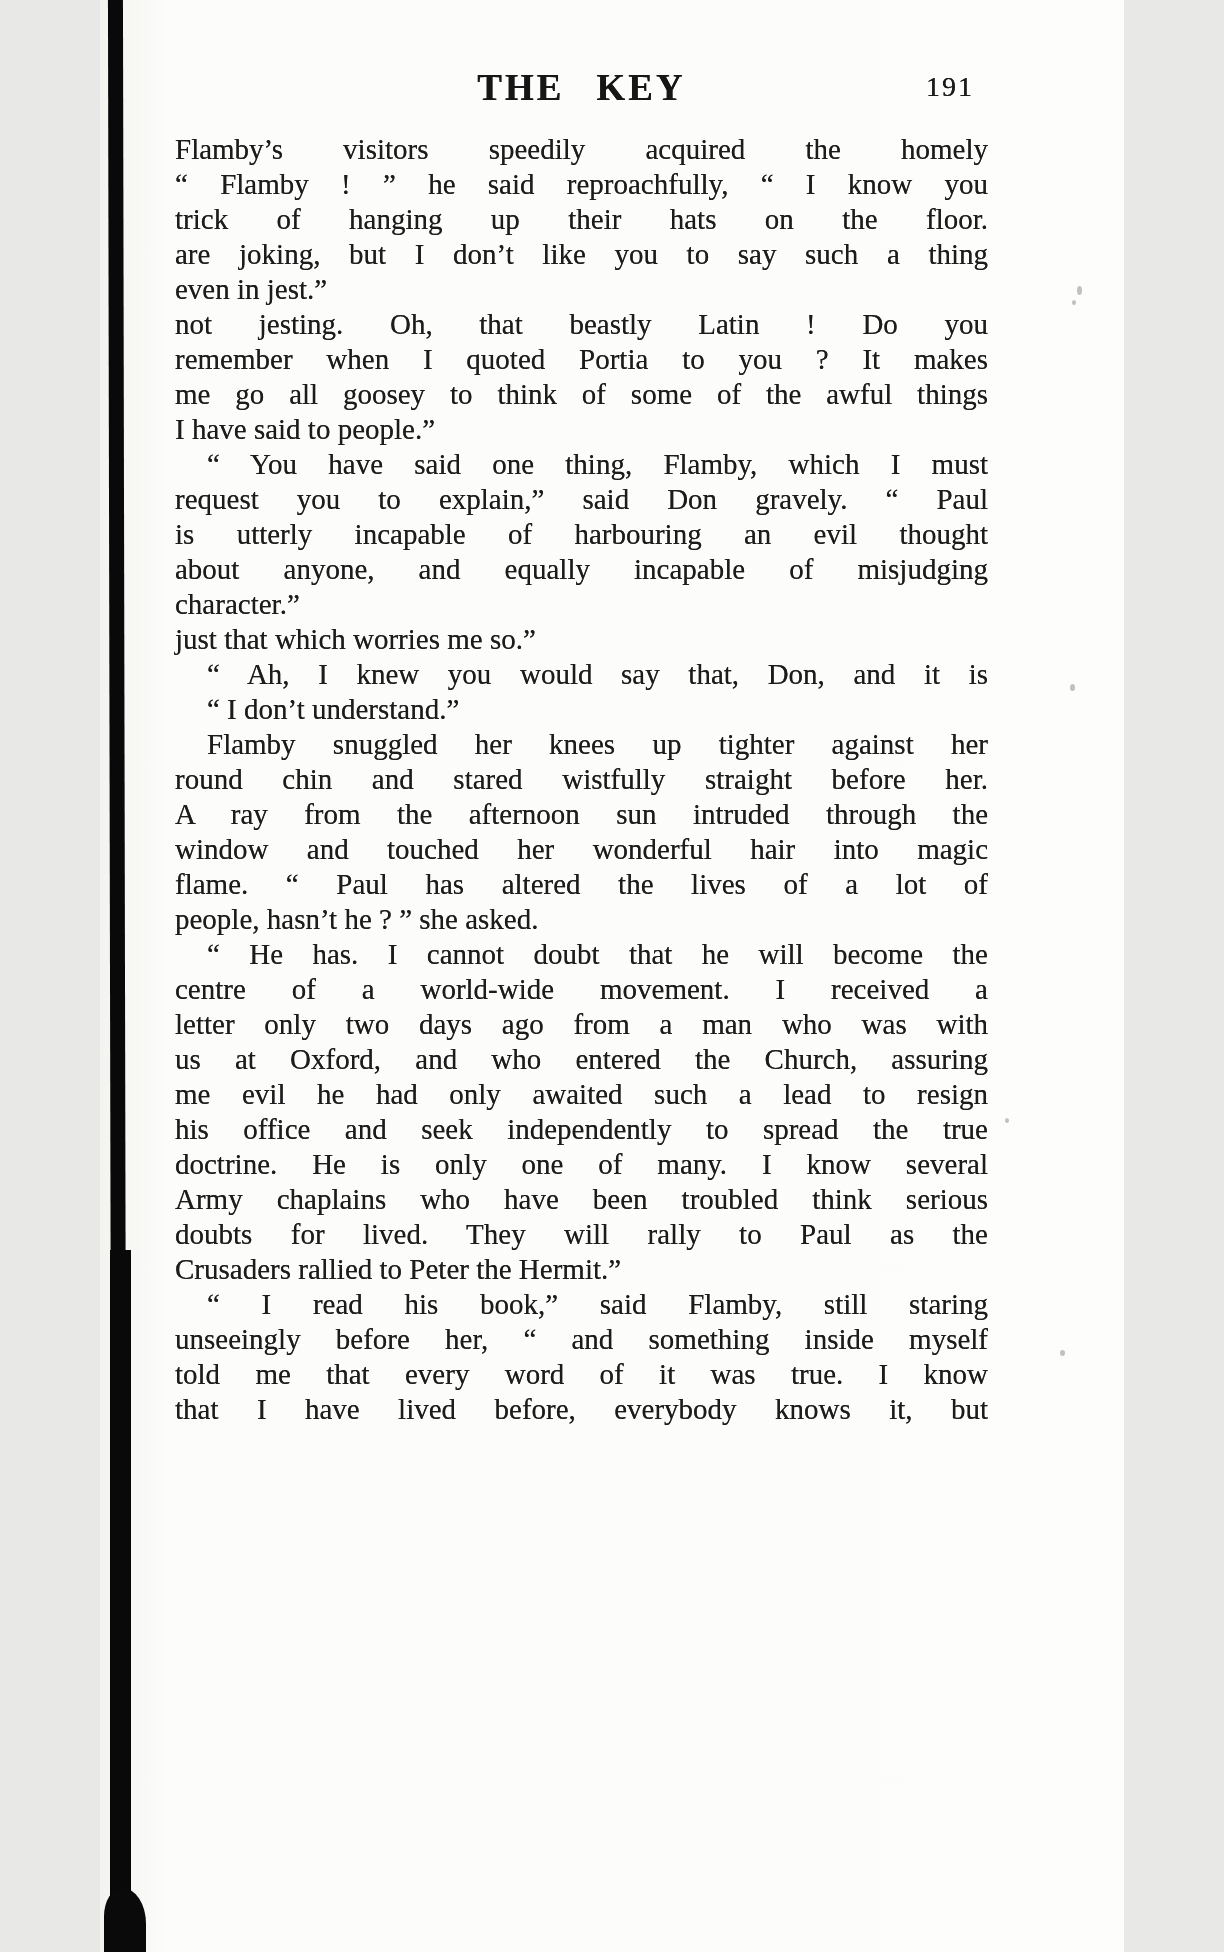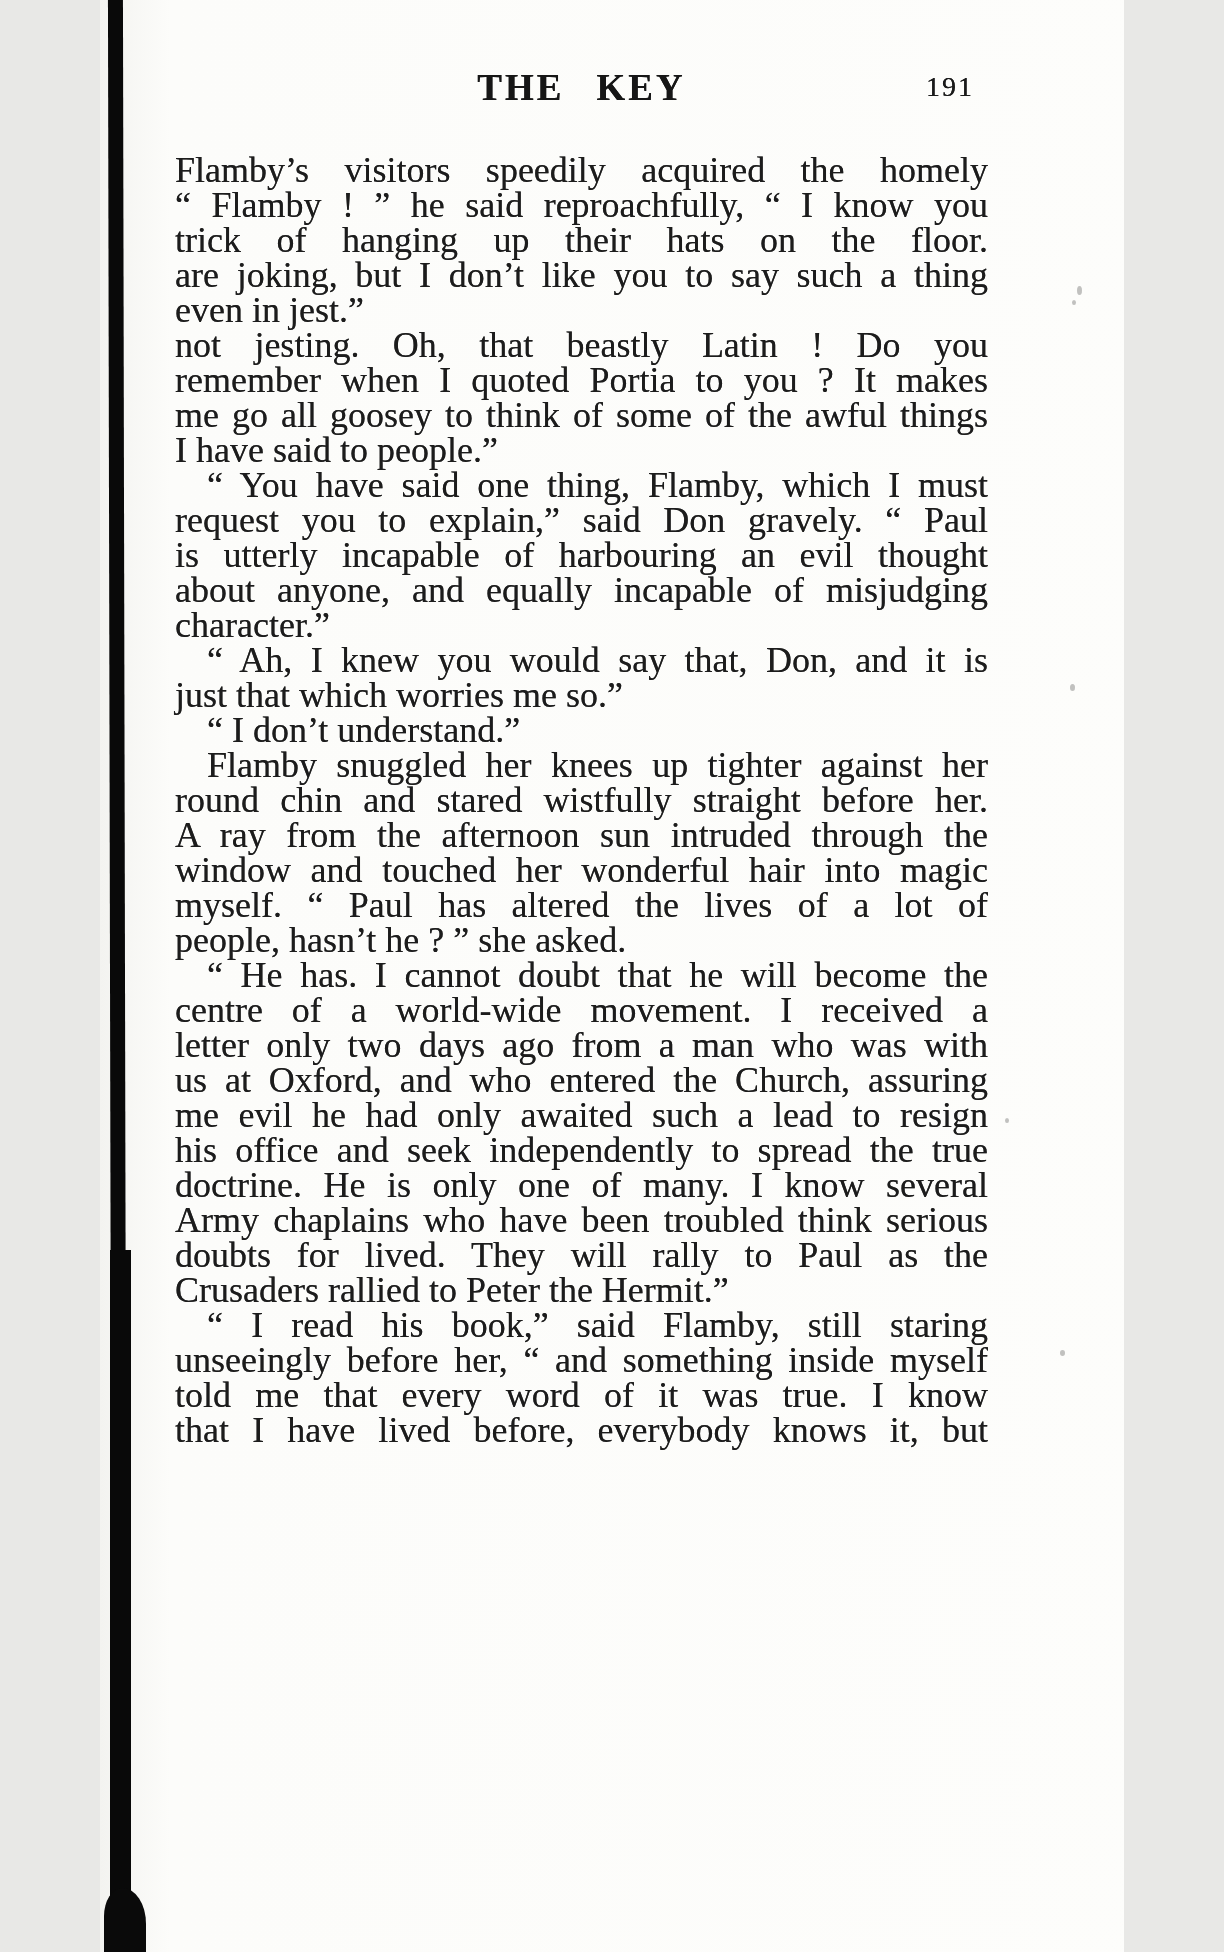--- a/index.html
+++ b/index.html
@@ -64,22 +64,22 @@
     right: 14px; top: 5px;
     font-size: 28px;
     letter-spacing: 2px;
     color: #1a1a1a;
     text-shadow: 0 0 0.5px #1a1a1a;
   }
 
   
   .text-block {
     width: 813px;
-    margin: 43px 0 0 75px;
-    font-size: 36px;
+    margin: 22px 0 0 75px;
+    font-size: 29px;
     line-height: 35px;
     text-shadow: 0 0 0.5px rgba(20,20,20,0.75);
   }
   .paragraph { margin: 0; }
   .line {
     text-align: justify;
     text-align-last: justify;
     -moz-text-align-last: justify;
   }
   .line.last { text-align-last: left; -moz-text-align-last: left; }
@@ -120,32 +120,32 @@
         <div class="line last">I have said to people.”</div>
       </div>
       <div class="paragraph">
         <div class="line first-indent">“ You have said one thing, Flamby, which I must</div>
         <div class="line">request you to explain,” said Don gravely.  “ Paul</div>
         <div class="line">is utterly incapable of harbouring an evil thought</div>
         <div class="line">about anyone, and equally incapable of misjudging</div>
         <div class="line last">character.”</div>
       </div>
       <div class="paragraph">
+        <div class="line last">just that which worries me so.”</div>
         <div class="line first-indent">“ Ah, I knew you would say that, Don, and it is</div>
-        <div class="line last">just that which worries me so.”</div>
       </div>
       <div class="paragraph">
         <div class="line last first-indent">“ I don’t understand.”</div>
       </div>
       <div class="paragraph">
         <div class="line first-indent">Flamby snuggled her knees up tighter against her</div>
         <div class="line">round chin and stared wistfully straight before her.</div>
         <div class="line">A ray from the afternoon sun intruded through the</div>
         <div class="line">window and touched her wonderful hair into magic</div>
-        <div class="line">myself.  “ Paul has altered the lives of a lot of</div>
+        <div class="line">flame.  “ Paul has altered the lives of a lot of</div>
         <div class="line last">people, hasn’t he ? ” she asked.</div>
       </div>
       <div class="paragraph">
         <div class="line first-indent">“ He has.  I cannot doubt that he will become the</div>
         <div class="line">centre of a world-wide movement.  I received a</div>
         <div class="line">letter only two days ago from a man who was with</div>
         <div class="line">us at Oxford, and who entered the Church, assuring</div>
         <div class="line">me evil he had only awaited such a lead to resign</div>
         <div class="line">his office and seek independently to spread the true</div>
         <div class="line">doctrine.  He is only one of many.  I know several</div>

